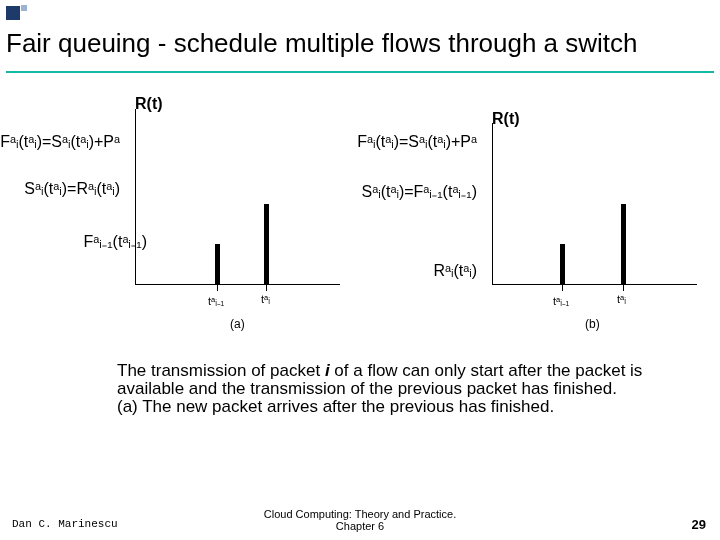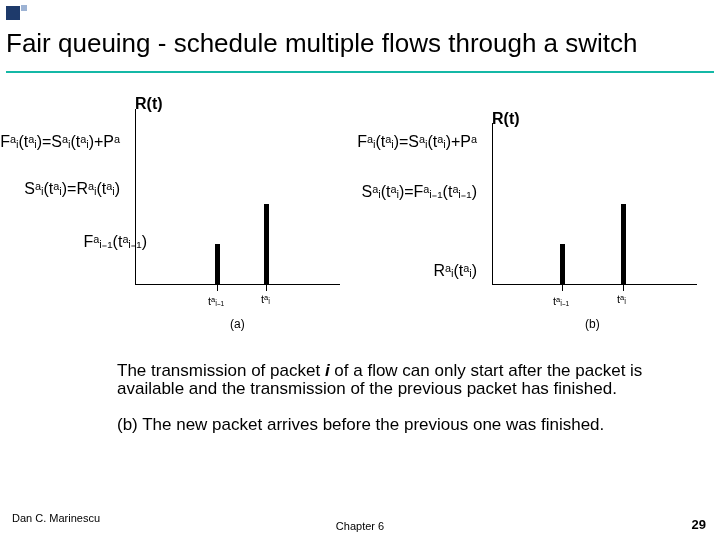--- a/index.html
+++ b/index.html
@@ -19,21 +19,21 @@
   .tick  { position:absolute; width:1px; height:7px; background:#000; }
   .bar   { position:absolute; width:5px; background:#000; }
   .bar.tall { height:80px; }
   .bar.short { height:40px; }
   .ax-lbl { position:absolute; font-size:11px; white-space:nowrap;text-align:center; }
   .plot-lbl { position:absolute; font-size:12px; }
   .body-text { position:absolute; left:95px; top:362px; width:590px;
                font-size:17px; line-height:18px;margin-left:22px; }
   .body-text .it { font-style:italic; font-weight:700; }
   .footer { position:absolute; bottom:8px; left:0; width:100%; font-size:11px; }
-  .author { position:absolute; left:12px; bottom:8px; }
+  .author { position:absolute; left:12px; bottom:2px;font-family:Liberation Mono, monospace; }
   .ftitle { position:absolute; left:0; width:100%; text-align:center; bottom:0; }
   .pg     { position:absolute; right:14px; bottom:0; font-weight:700; font-size:13px; }
 </style>
 </head>
 <body>
 
 <div class="slide">
 
   <div class="bullet-deco">
     <span class="big"></span>
@@ -74,26 +74,25 @@
 
     <div class="tick" style="left:562px; top:189px;"></div>
     <div class="tick" style="left:623px; top:189px;"></div>
     <div class="ax-lbl" style="left:553px; top:198px;">tᵃᵢ₋₁</div>
     <div class="ax-lbl" style="left:617px; top:198px;">tᵃᵢ</div>
     <div class="plot-lbl" style="left:585px; top:222px;">(b)</div>
   </div>
 
   <div class="body-text">
     <span>The transmission of  packet </span><span class="it">i</span><span> of a flow can only start after the packet is available and the transmission of the previous packet has finished.</span><br>
-    <br>
-    <span>(b) The new packet arrives before the previous one was finished.</span>
+    <span>(a) The new packet arrives after the previous has finished.</span><br>
   </div>
 
   <div class="footer">
     <div class="author">Dan C. Marinescu</div>
     <div class="ftitle">
-      <br>
+      <span>Cloud Computing: Theory and Practice.</span><br>
       <span>Chapter 6</span>
     </div>
     <div class="pg">29</div>
   </div>
 
 </div>
 
 </body></html>

